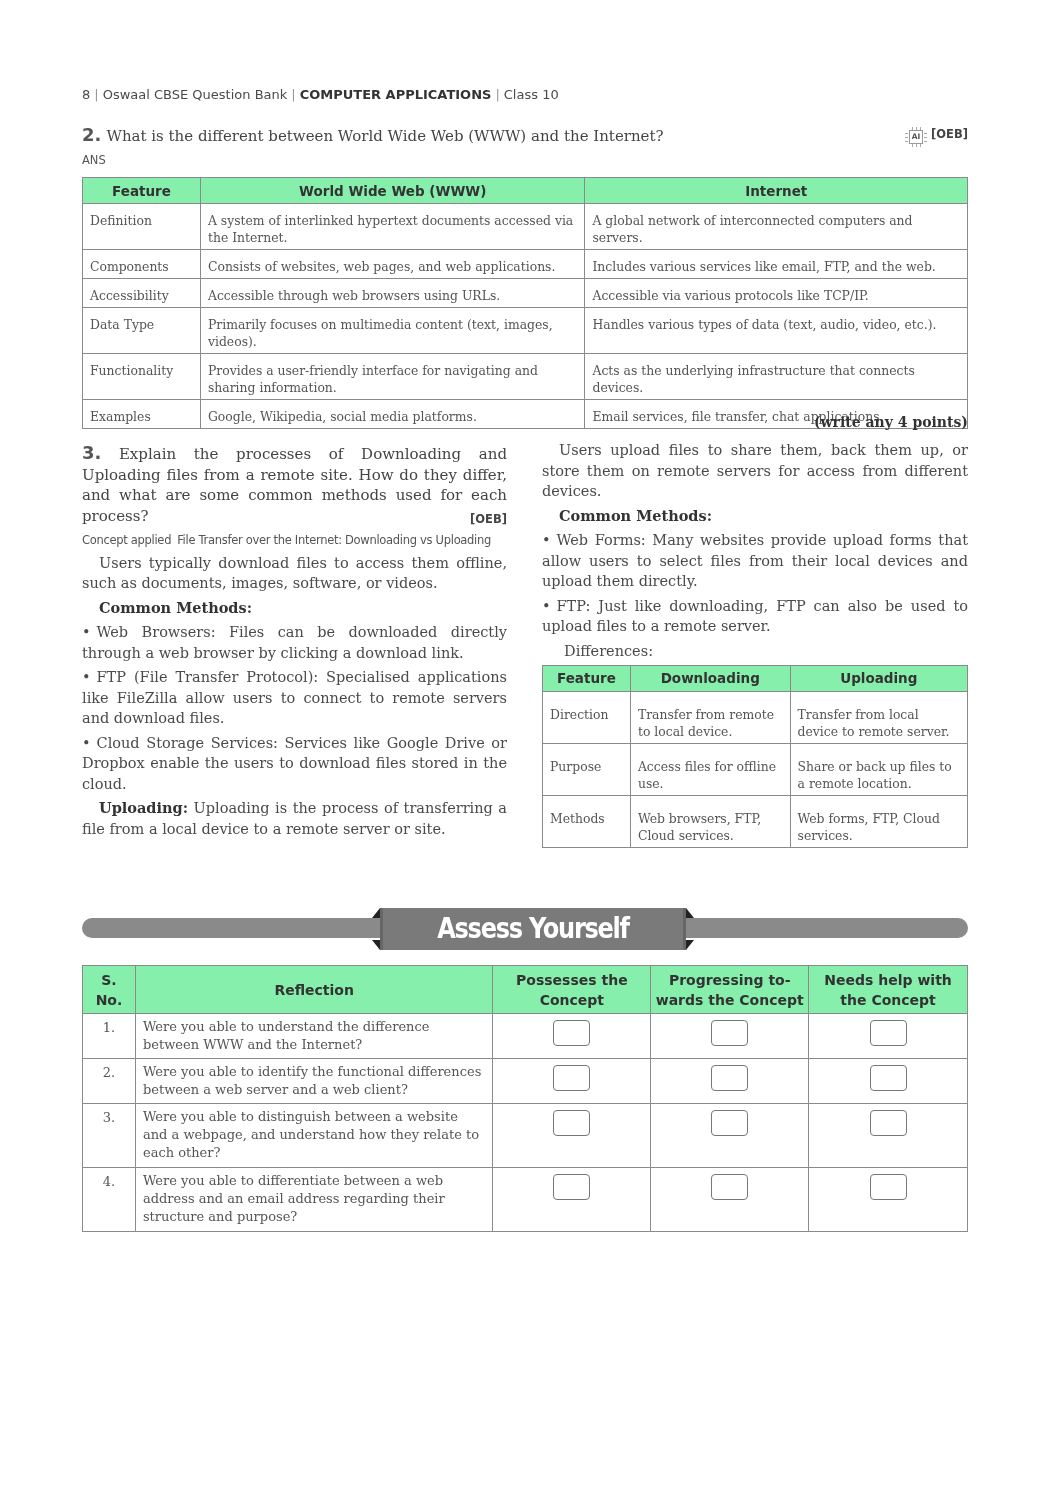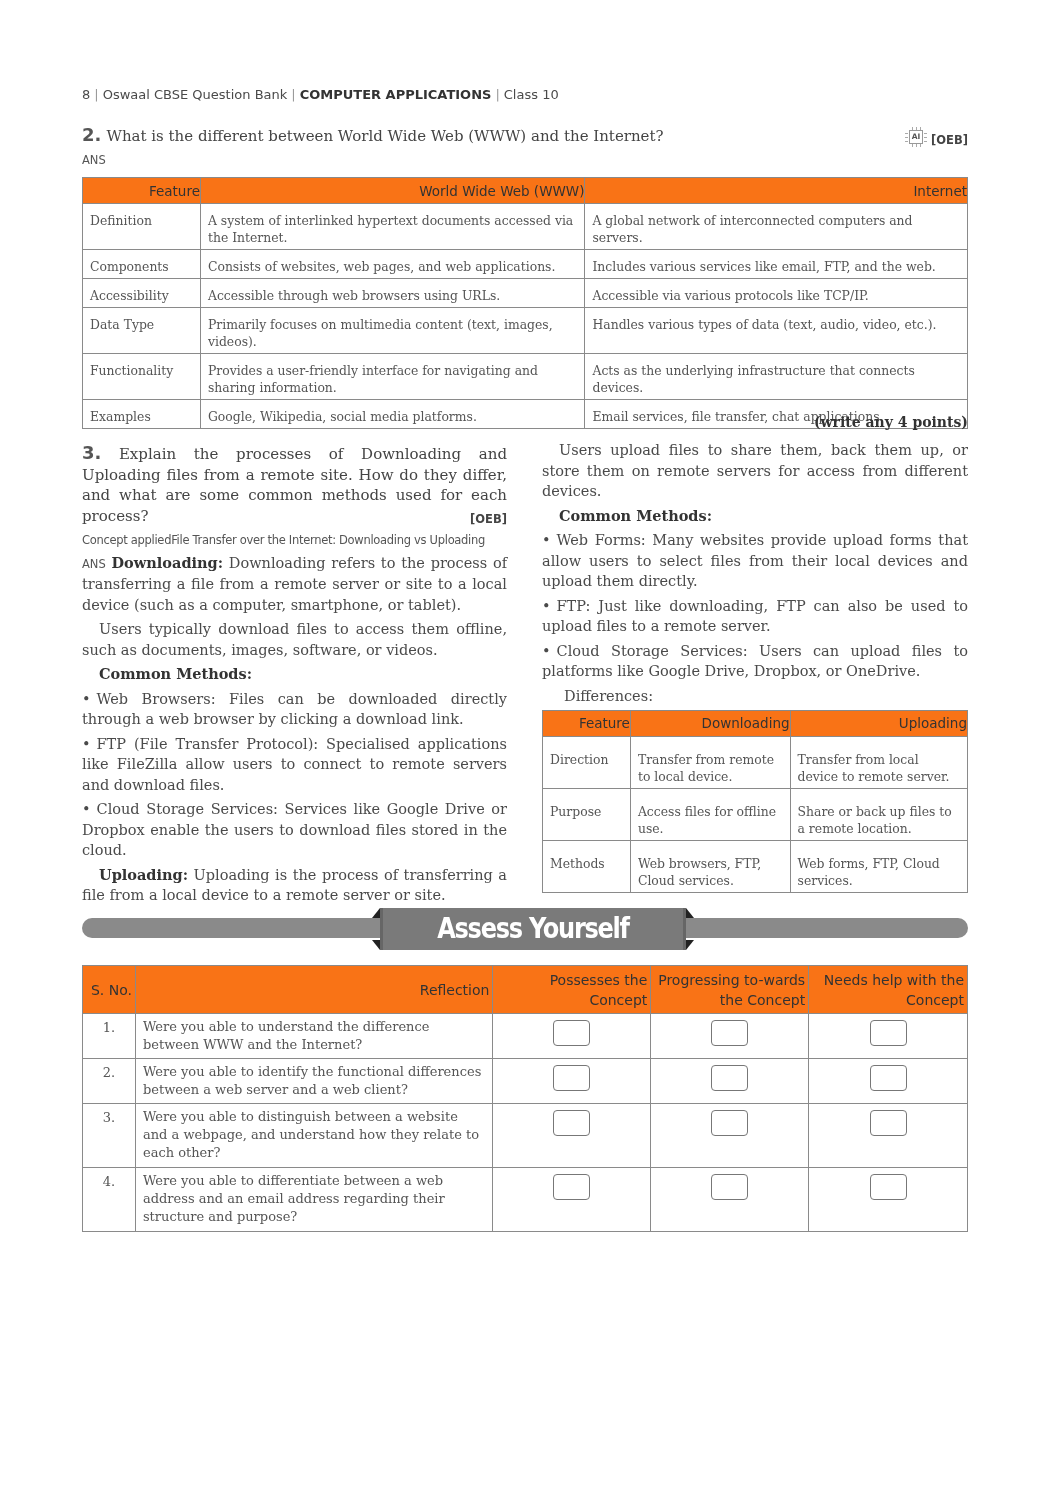--- a/index.html
+++ b/index.html
@@ -10,49 +10,49 @@
       position: absolute; left: 82px; top: 87px;
       font-family: "DejaVu Sans", sans-serif; font-size: 13px; color: #4a4a4a;
     }
     .running-head .sep { color: #9a9a9a; margin: 0 4px; }
     .running-head b { font-weight: bold; color: #333; }
 
     .q2-head { position: absolute; left: 82px; top: 124px; width: 886px; }
     .qnum { font-family: "DejaVu Sans", sans-serif; font-weight: bold; font-size: 18px; color: #555; }
     .qtext { font-family: "DejaVu Serif", serif; font-size: 15px; color: #444; }
     .oeb { font-family: "DejaVu Sans", sans-serif; font-size: 11.5px; font-weight: bold; color: #444; }
-    .q2-tag { position: absolute; right: 0; top: 3px; display: flex; align-items: flex-end; gap: 4px; }
+    .q2-tag { position: absolute; right: 0; top: 3px; display: flex; align-items: flex-start; gap: 4px; }
     .ai-chip { width: 22px; height: 20px; position: relative; display: inline-block; }
     .ai-chip .core { position: absolute; left: 4px; top: 3px; width: 14px; height: 14px; border: 1px solid #999; font-family: "DejaVu Sans", sans-serif; font-size: 7.5px; line-height: 12px; text-align: center; color: #555; font-weight: bold; }
     .ai-chip .pin { position: absolute; width: 3px; height: 1px; background: #aaa; }
 
     .ans-label { font-family: "DejaVu Sans", sans-serif; font-weight: normal; font-size: 11.5px; color: #555; }
     .q2-ans { position: absolute; left: 82px; top: 153px; }
 
     table { border-collapse: collapse; }
-    .tbl th { background: #f97316; font-family: "DejaVu Sans", sans-serif; font-weight: normal; color: #333; font-size: 13.5px; border: 1px solid #8a8a8a; text-align: right; }
+    .tbl th { background: #86efac; font-family: "DejaVu Sans", sans-serif; font-weight: bold; color: #333; font-size: 13.5px; border: 1px solid #8a8a8a; text-align: center; }
     .tbl td { font-family: "DejaVu Serif", serif; font-size: 12.4px; color: #555; border: 1px solid #8a8a8a; vertical-align: top; line-height: 17px; }
 
     .www-table { position: absolute; left: 82px; top: 177px; width: 886px; }
     .www-table th { height: 26px; padding: 0; }
     .www-table td { padding: 8px 7px 3px 7px; }
 
     .write-note { position: absolute; right: 82px; top: 414px; font-family: "DejaVu Serif", serif; font-weight: bold; font-size: 14px; color: #333; }
 
     .col { position: absolute; font-size: 14.5px; line-height: 20.5px; color: #4a4a4a; text-align: justify; }
     .col-left { left: 82px; top: 443px; width: 425px; }
     .col-right { left: 542px; top: 440px; width: 426px; }
     .col p { margin-bottom: 4px; }
     .indent { text-indent: 17px; }
     .heading-b { font-weight: bold; color: #333; padding-left: 17px; margin-bottom: 4px; }
     .bullet::before { content: "\2022"; margin-right: 6px; }
     .q3-head .qnum { font-size: 18px; }
     .q3-head .qtext { font-size: 15px; }
     .concept { font-family: "DejaVu Sans", sans-serif; font-size: 11.5px; color: #555; letter-spacing: -0.3px; margin: 3px 0 2px 0; text-align: left; }
-    .concept .lab { }
+    .concept .lab { margin-right: 6px; }
     .bold-term { font-weight: bold; color: #333; }
 
     .diff-table { margin-top: 4px; width: 426px; }
     .diff-table th { height: 26px; font-size: 13.5px; }
     .diff-table td { padding: 14px 7px 3px 7px; font-size: 12.4px; line-height: 17px; text-align: left; }
 
     .assess-band { position: absolute; left: 82px; top: 908px; width: 886px; height: 42px; }
     .band-bar { position: absolute; left: 0; top: 10px; width: 886px; height: 20px; background: #8a8a8a; border-radius: 10px; }
     .band-tab { position: absolute; left: 298px; top: 0; width: 306px; height: 42px; background: #7a7a7a; border-left: 3px solid #666; border-right: 3px solid #666; }
     .band-title { position: absolute; left: 0; top: 0; width: 100%; text-align: center; font-family: "DejaVu Sans", sans-serif; font-weight: bold; color: #fff; font-size: 28px; line-height: 42px; letter-spacing: -1.5px; transform: scaleX(0.86); }
@@ -147,42 +147,36 @@
 
 <div class="col col-left">
   <p class="q3-head">
     <span class="qnum">3.</span>
     <span class="qtext">Explain the processes of Downloading and Uploading files from a remote site. How do they differ, and what are some common methods used for each process?</span>
     <span class="oeb" style="float:right;margin-top:3px">[OEB]</span>
   </p>
   <div class="concept">
     <span class="lab">Concept applied</span><span>File Transfer over the Internet: Downloading vs Uploading</span>
   </div>
-  <p>
-    <span class="ans-label">ANS</span>
-    <span class="bold-term">Downloading:</span>
-    <span>Downloading refers to the process of transferring a file from a remote server or site to a local device (such as a computer, smartphone, or tablet).</span>
-  </p>
   <p class="indent">Users typically download files to access them offline, such as documents, images, software, or videos.</p>
   <p class="heading-b">Common Methods:</p>
   <p class="bullet">Web Browsers: Files can be downloaded directly through a web browser by clicking a download link.</p>
   <p class="bullet">FTP (File Transfer Protocol): Specialised applications like FileZilla allow users to connect to remote servers and download files.</p>
   <p class="bullet">Cloud Storage Services: Services like Google Drive or Dropbox enable the users to download files stored in the cloud.</p>
   <p class="indent">
     <span class="bold-term">Uploading:</span>
     <span>Uploading is the process of transferring a file from a local device to a remote server or site.</span>
   </p>
 </div>
 
 <div class="col col-right">
   <p class="indent">Users upload files to share them, back them up, or store them on remote servers for access from different devices.</p>
   <p class="heading-b">Common Methods:</p>
   <p class="bullet">Web Forms: Many websites provide upload forms that allow users to select files from their local devices and upload them directly.</p>
   <p class="bullet">FTP: Just like downloading, FTP can also be used to upload files to a remote server.</p>
-  <p class="bullet">Cloud Storage Services: Users can upload files to platforms like Google Drive, Dropbox, or OneDrive.</p>
   <p style="padding-left:22px;margin-bottom:0">Differences:</p>
   <table class="tbl diff-table">
     <colgroup>
         <col style="width:88px">
         <col style="width:160px">
         <col style="width:178px">
       </colgroup>
     <thead>
       <tr>
         <th>Feature</th>

